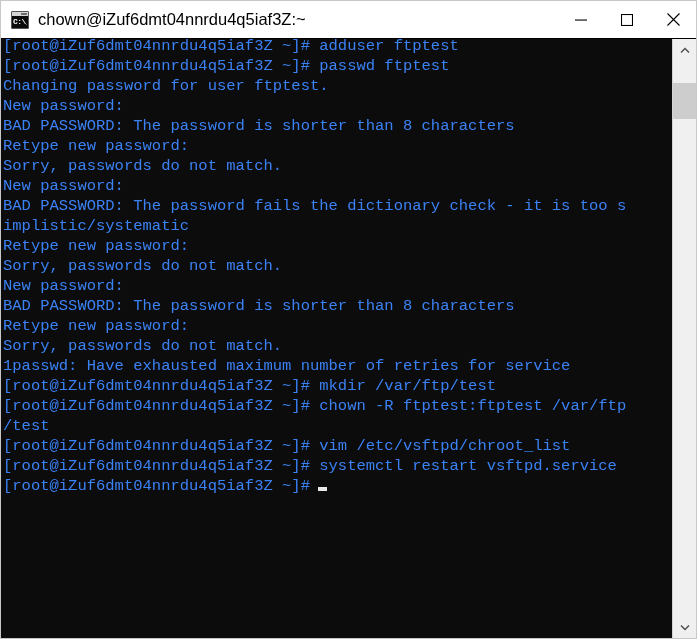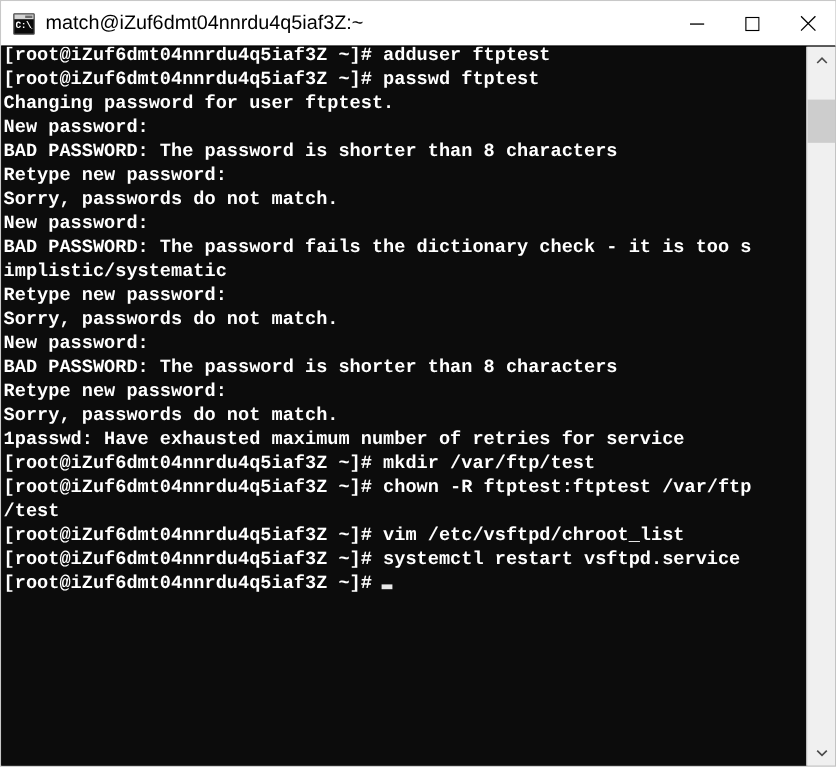--- a/index.html
+++ b/index.html
@@ -115,24 +115,24 @@
     padding: 0;
   }
   .term-lines {
     position: absolute;
     left: 2px;
     top: -3px;
     right: 0;
     font-family: "Liberation Mono", "DejaVu Sans Mono", monospace;
     font-size: 15.5px;
     line-height: 20px;
-    color: #ffffff;
+    color: #3b82f6;
     white-space: pre;
     letter-spacing: 0px;
-    font-weight: 700;
+    font-weight: 400;
     -webkit-font-smoothing: none;
   }
   .term-line {
     height: 20px;
     white-space: pre;
   }
   .cursor {
     display: inline-block;
     width: 9px;
     height: 4px;
@@ -180,21 +180,21 @@
 </head>
 <body>
 
 <div class="window">
 
   <div class="titlebar">
     <div class="title-icon">
       <div class="bar"></div>
       <div class="prompt">C:\_</div>
     </div>
-    <div class="title-text">match@iZuf6dmt04nnrdu4q5iaf3Z:~</div>
+    <div class="title-text">chown@iZuf6dmt04nnrdu4q5iaf3Z:~</div>
 
     <div class="win-controls">
       <div class="win-btn">
         <svg width="12" height="12" viewBox="0 0 12 12">
           <rect x="0" y="5.5" width="12" height="1.1" fill="#000"></rect>
         </svg>
       </div>
       <div class="win-btn">
         <svg width="12" height="12" viewBox="0 0 12 12">
           <rect x="0.5" y="0.5" width="11" height="11" fill="none" stroke="#000" stroke-width="1.1"></rect>

